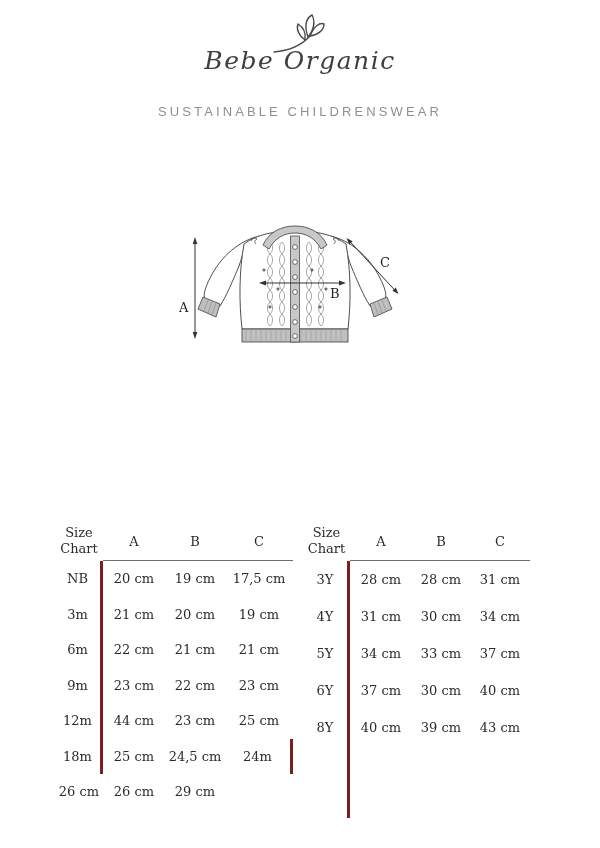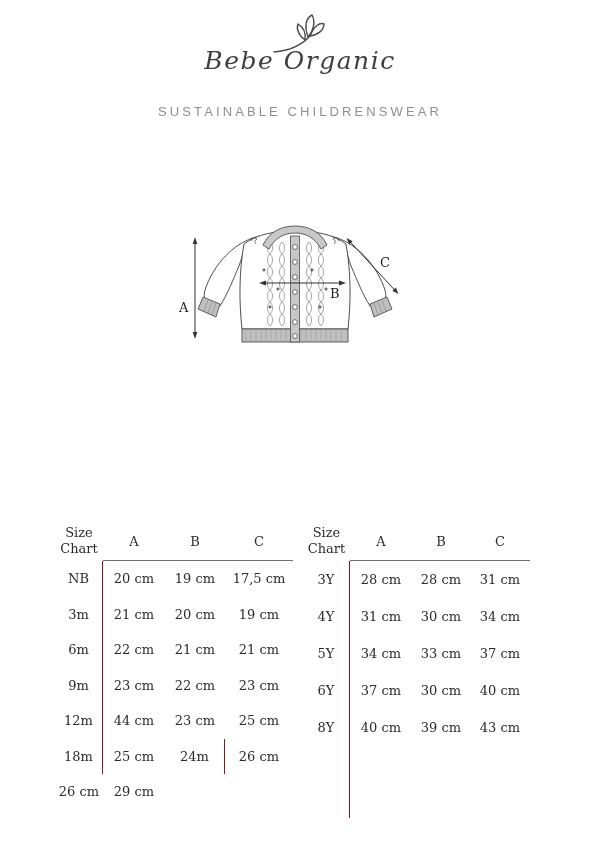--- a/index.html
+++ b/index.html
@@ -23,21 +23,21 @@
   .cardigan { position:absolute; left:165px; top:210px; }
   .cardigan text { font-family:"DejaVu Serif", serif; font-size:13px; fill:#222; }
   
   .stable { position:absolute; display:grid; font-size:13px; color:#2b2b2b; }
   .t-left  { left:55px;  top:522px; grid-template-columns:48px 62px 60px 68px; }
   .t-right { left:303px; top:522px; grid-template-columns:47px 62px 58px 60px; }
   .cell { display:flex; align-items:center; justify-content:center; }
   .head { height:38px; }
   .title { text-align:center; line-height:1.2; padding:0 4px; }
   .hline { border-bottom:1px solid #6e6e6e; }
-  .vline { border-right:1px solid #7f1d1d; }
+  .vline { border-right:3px solid #7f1d1d; }
   .t-left  .drow { height:35.5px; }
   .t-right .drow { height:37px; }
   .t-right .spacer { height:72px; }
 </style>
 </head>
 <body>
 
 <div class="page">
 
   <svg class="sprig" width="56" height="44" viewBox="0 0 56 44">
@@ -169,20 +169,21 @@
     <div class="cell drow">22 cm</div>
     <div class="cell drow">23 cm</div>
 
     <div class="cell drow vline">12m</div>
     <div class="cell drow">44 cm</div>
     <div class="cell drow">23 cm</div>
     <div class="cell drow">25 cm</div>
 
     <div class="cell drow vline">18m</div>
     <div class="cell drow">25 cm</div>
+    <div class="cell drow">24,5 cm</div>
 
     <div class="cell drow vline">24m</div>
     <div class="cell drow">26 cm</div>
     <div class="cell drow">26 cm</div>
     <div class="cell drow">29 cm</div>
   </div>
 
   <div class="stable t-right">
     <div class="cell head title">Size Chart</div>
     <div class="cell head hline">A</div>

